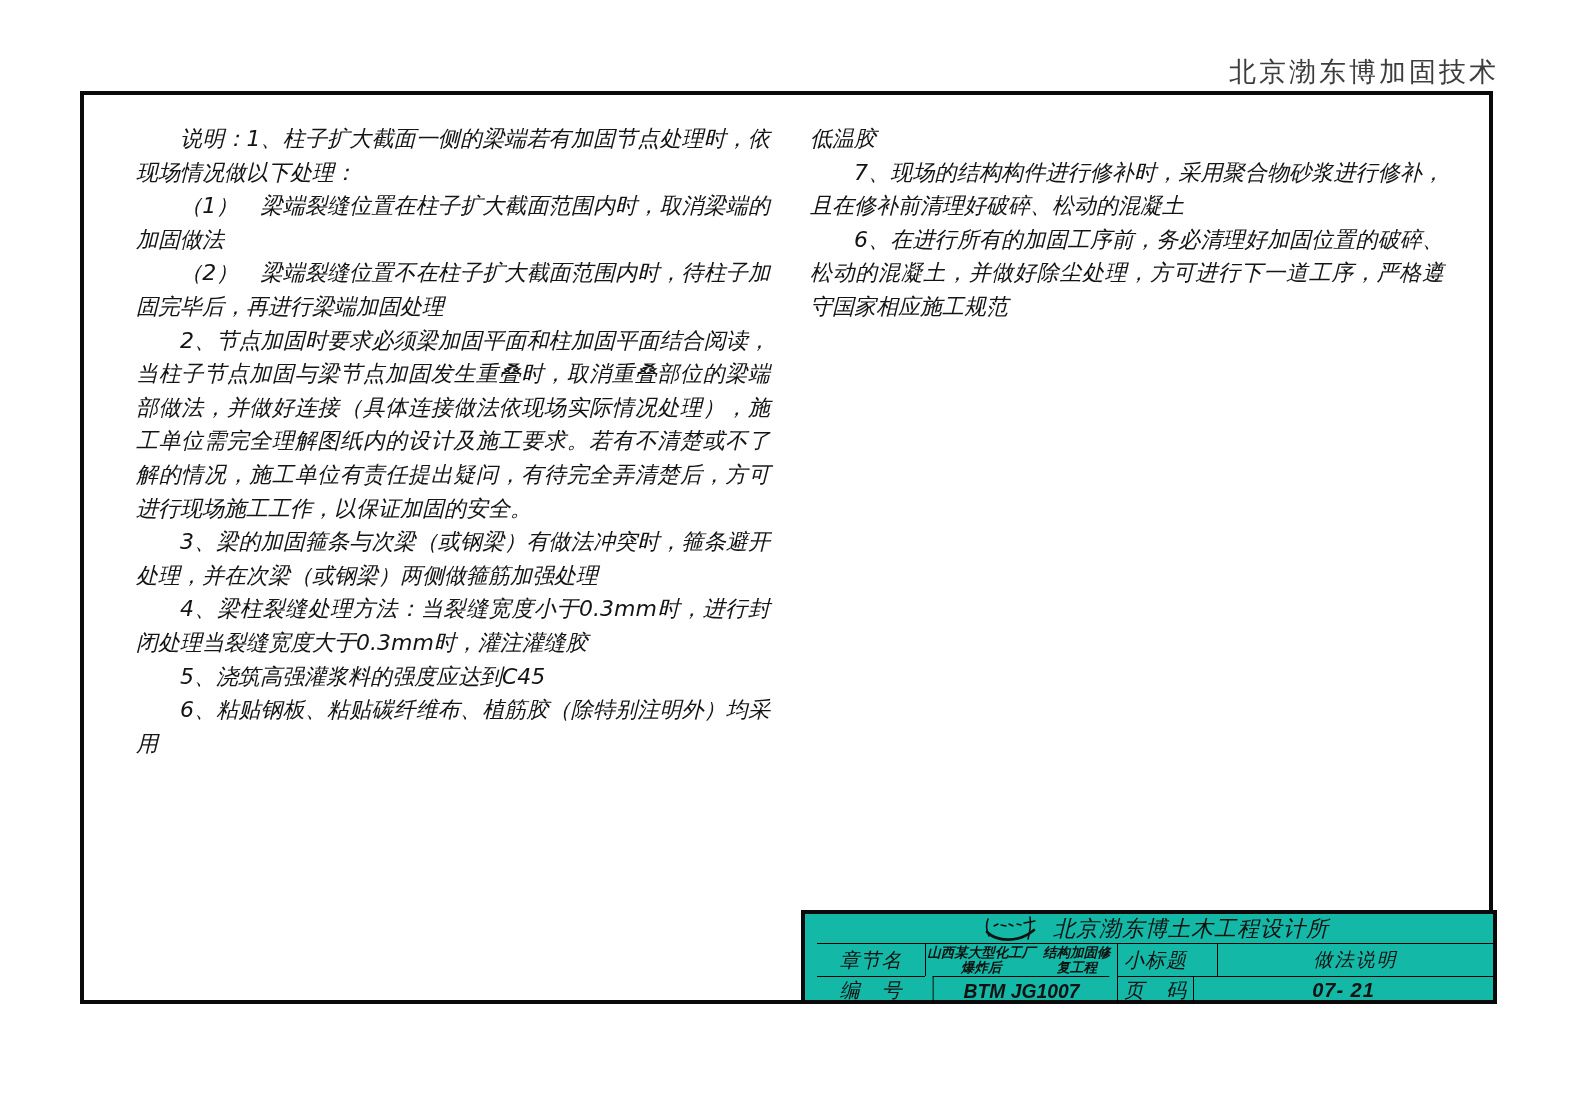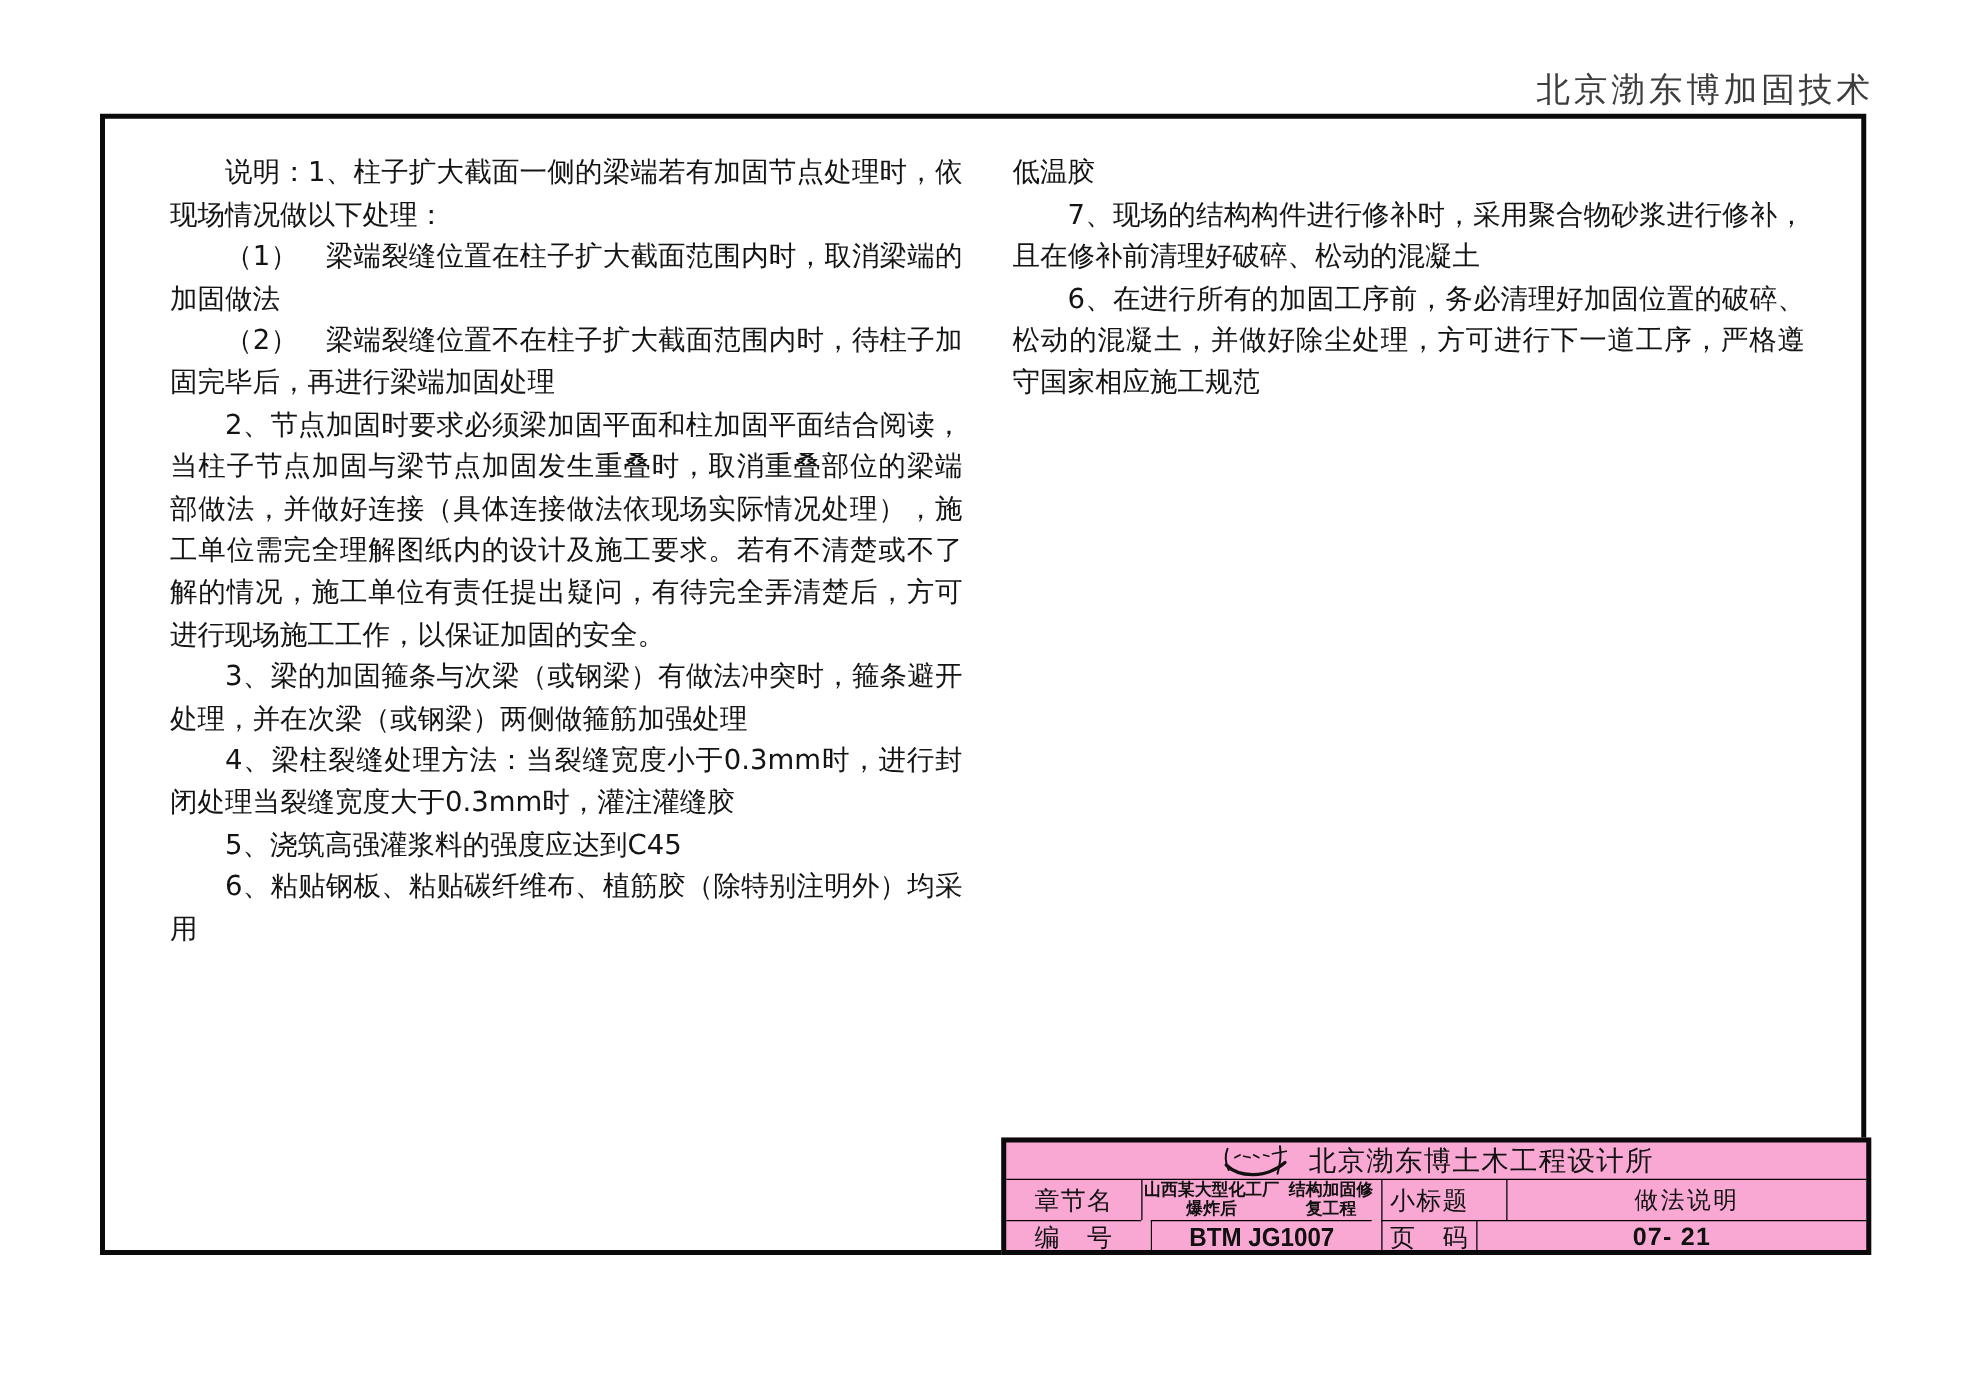--- a/index.html
+++ b/index.html
@@ -27,20 +27,21 @@
   }
   .sheet-border {
     position: absolute;
     left: 80px;
     top: 91px;
     width: 1413px;
     height: 913px;
     border: 4px solid #0a0a0a;
     box-sizing: border-box;
     background: #ffffff;
+    font-style: italic;
   }
   .text-col {
     position: absolute;
     top: 27px;
     width: 634px;
     font-size: 22px;
     line-height: 33.6px;
     color: #141414;
     text-align: justify;
   }
@@ -51,23 +52,24 @@
 
   
   .title-block {
     position: absolute;
     left: 717px;   
     top: 815px;
     width: 696px;
     height: 94px;
     border: 4px solid #0a0a0a;
     box-sizing: border-box;
-    background: #f9a8d4;
+    background: #14b8a6;
     display: flex;
     flex-direction: column;
+    padding-left: 12px;
   }
   .tb-header {
     height: 30px;
     display: flex;
     align-items: center;
     justify-content: center;
     gap: 10px;
     border-bottom: 1.5px solid #000;
     box-sizing: border-box;
   }

